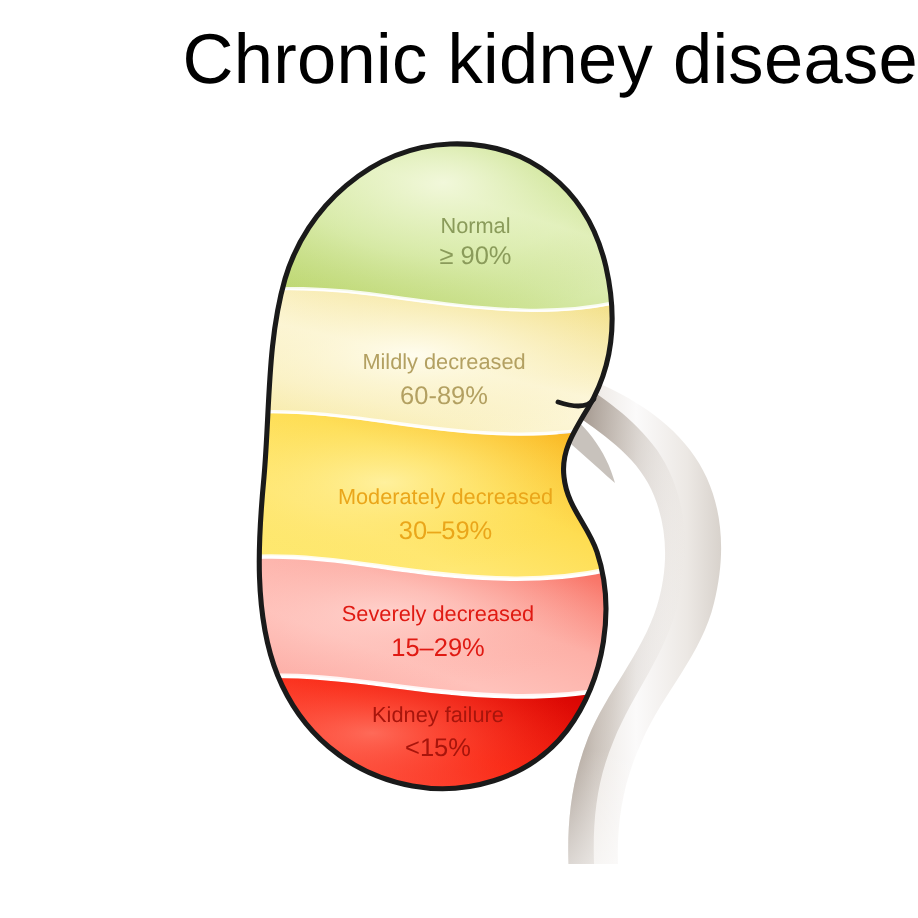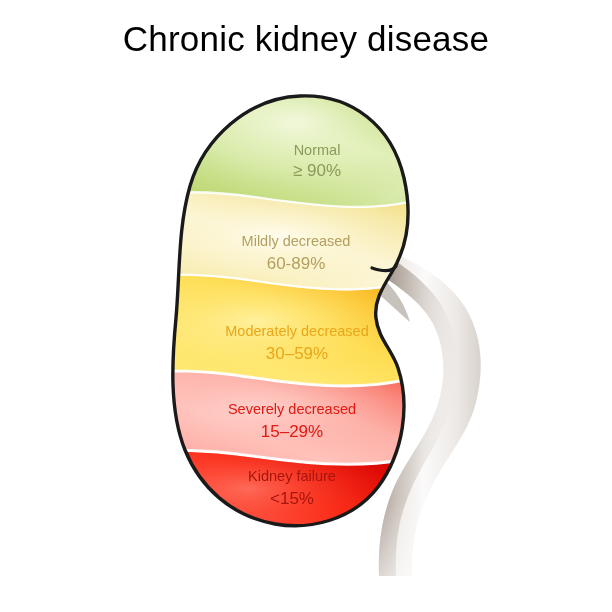--- a/index.html
+++ b/index.html
@@ -18,22 +18,22 @@
     position: absolute;
     left: 0; top: 0;
     width: 612px;
     height: 612px;
   }
   #page-title {
     position: absolute;
     left: 0;
     top: 18px;
     width: 612px;
-    text-align: center;
-    font-size: 35px;
+    text-align: right;
+    font-size: 47px;
     font-weight: 400;
     color: #000000;
     letter-spacing: 0.2px;
     line-height: 42px;
   }
   #kidney-diagram {
     position: absolute;
     left: 0;
     top: 0;
   }

